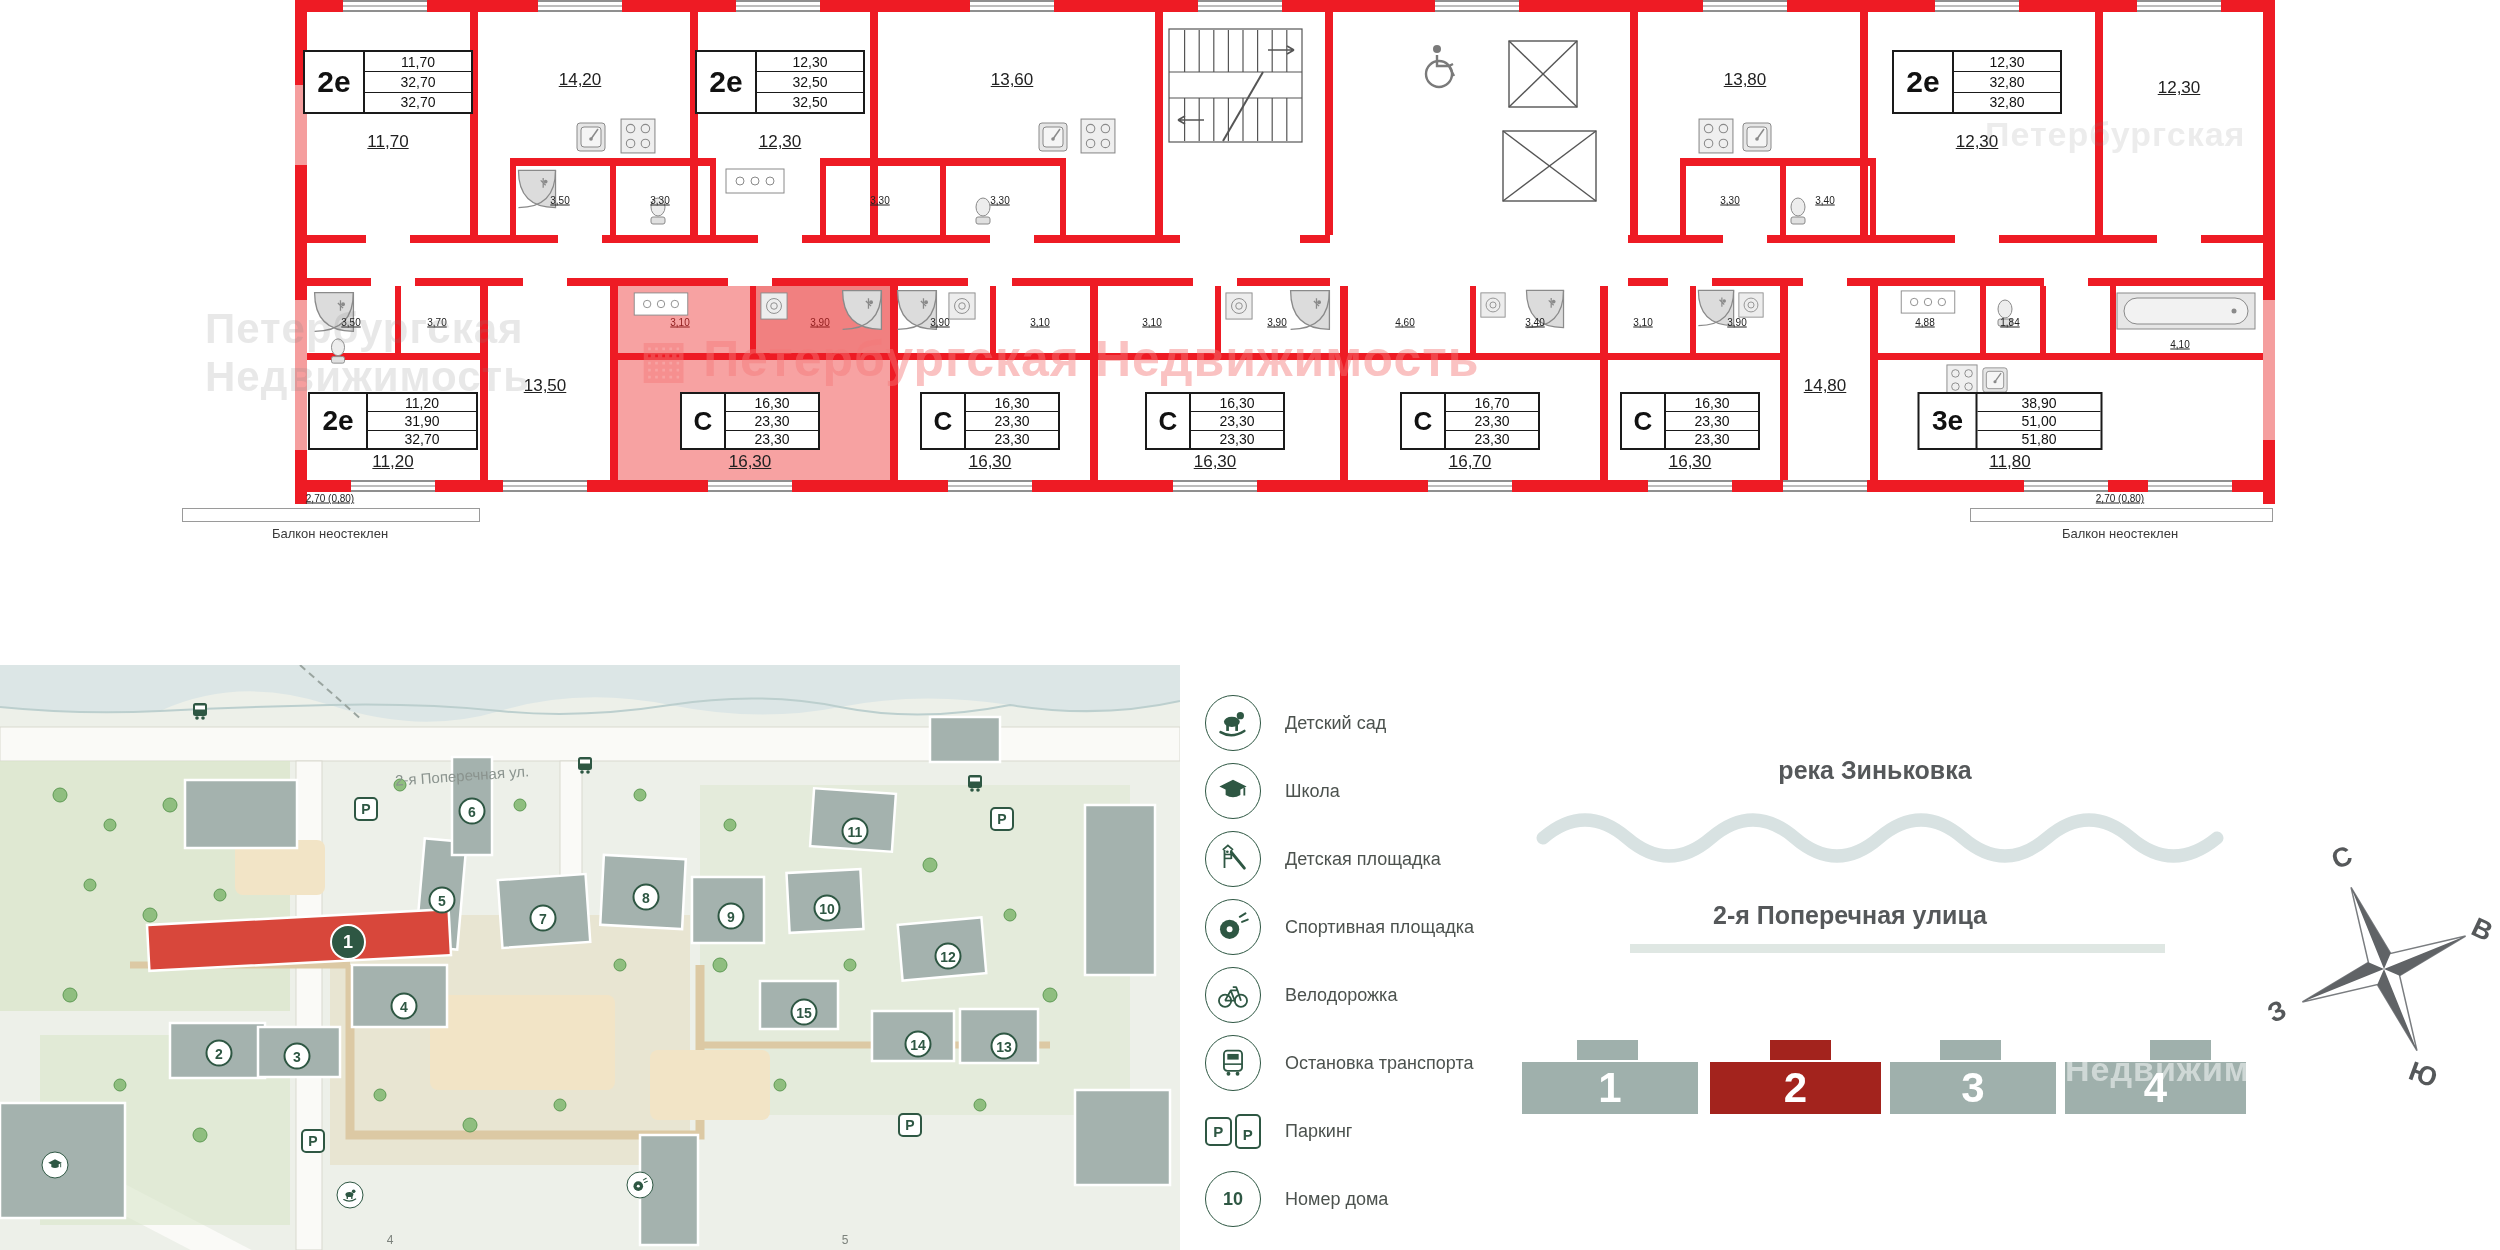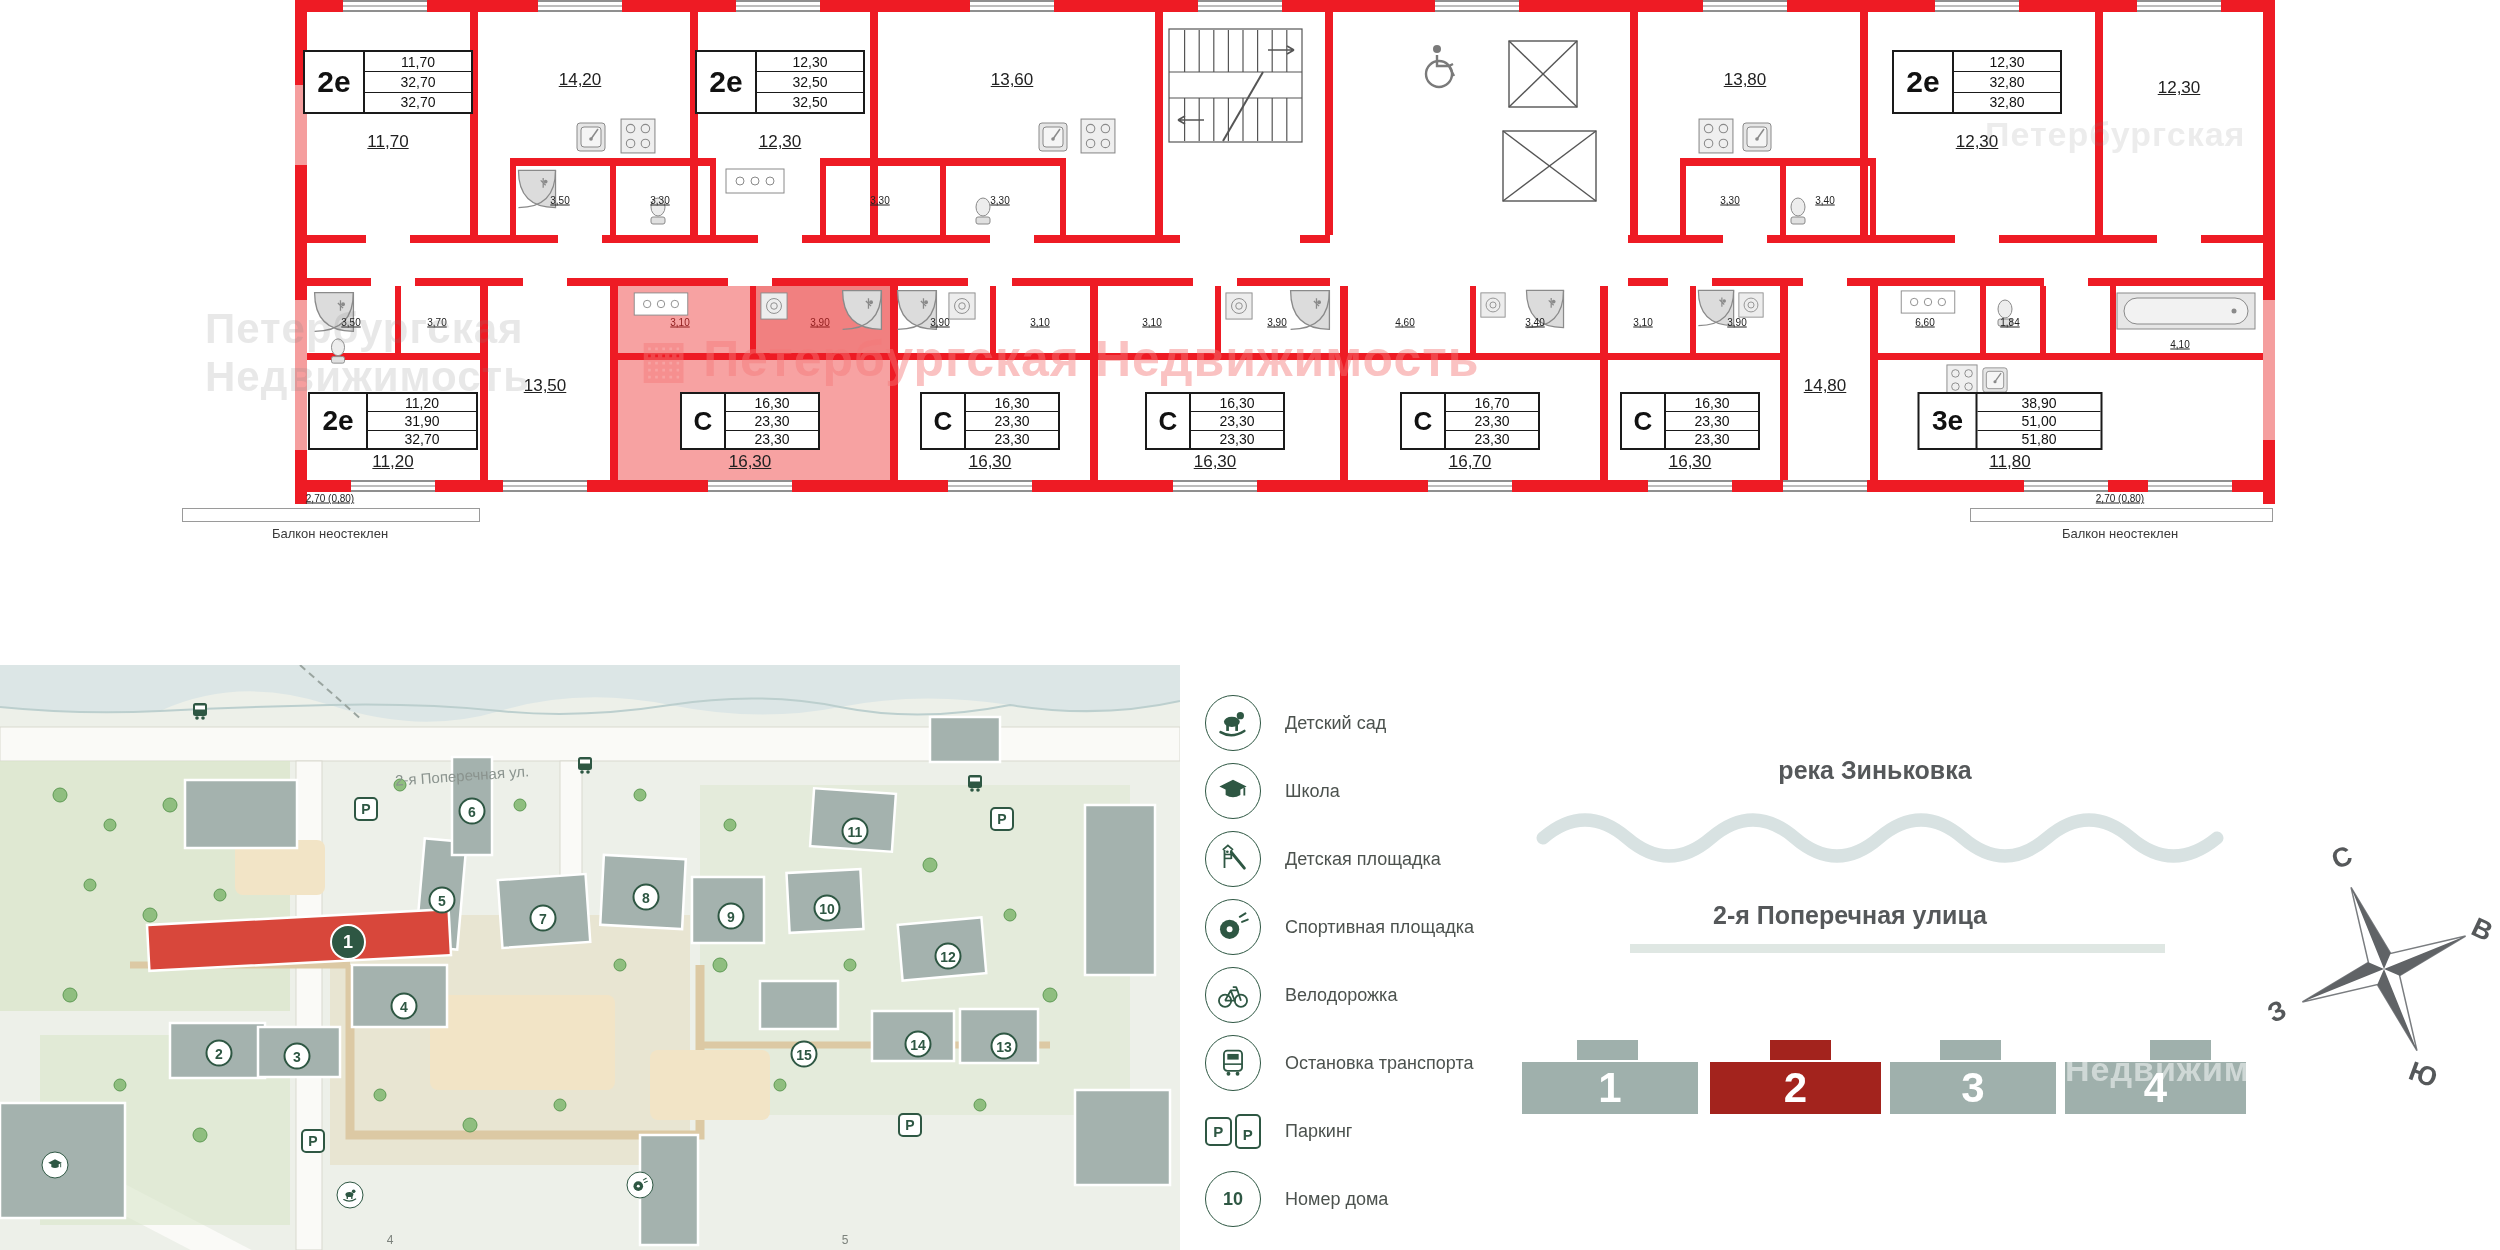--- a/index.html
+++ b/index.html
@@ -489,21 +489,21 @@
     <div class="rl s sel" style="left: 500px; top: 322px;">3,10</div>
     <div class="rl s sel" style="left: 640px; top: 322px;">3,90</div>
     <div class="rl s" style="left: 760px; top: 322px;">3,90</div>
     <div class="rl s" style="left: 860px; top: 322px;">3,10</div>
     <div class="rl s" style="left: 972px; top: 322px;">3,10</div>
     <div class="rl s" style="left: 1097px; top: 322px;">3,90</div>
     <div class="rl s" style="left: 1225px; top: 322px;">4,60</div>
     <div class="rl s" style="left: 1355px; top: 322px;">3,40</div>
     <div class="rl s" style="left: 1463px; top: 322px;">3,10</div>
     <div class="rl s" style="left: 1557px; top: 322px;">3,90</div>
-    <div class="rl s" style="left: 1745px; top: 322px;">6,60</div>
+    <div class="rl s" style="left: 1745px; top: 322px;">4,88</div>
     <div class="rl s" style="left: 1830px; top: 322px;">1,84</div>
     <div class="rl s" style="left: 2000px; top: 344px;">4,10</div>
     <div class="balc" style="left: 2px; top: 508px; width: 298px; height: 14px;"></div>
     <div class="balc" style="left: 1790px; top: 508px; width: 303px; height: 14px;"></div>
     <div class="rl s" style="left: 150px; top: 498px;">2,70 (0,80)</div>
     <div class="rl s" style="left: 1940px; top: 498px;">2,70 (0,80)</div>
     <div class="btxt" style="left: 150px; top: 526px;">Балкон неостеклен</div>
     <div class="btxt" style="left: 1940px; top: 526px;">Балкон неостеклен</div>
   </div>
 
@@ -615,21 +615,21 @@
       <div class="mk bld" style="left: 442px; top: 235px;">5</div>
       <div class="mk bld" style="left: 472px; top: 146px;">6</div>
       <div class="mk bld" style="left: 543px; top: 253px;">7</div>
       <div class="mk bld" style="left: 646px; top: 232px;">8</div>
       <div class="mk bld" style="left: 731px; top: 251px;">9</div>
       <div class="mk bld" style="left: 827px; top: 243px;">10</div>
       <div class="mk bld" style="left: 855px; top: 166px;">11</div>
       <div class="mk bld" style="left: 948px; top: 291px;">12</div>
       <div class="mk bld" style="left: 1004px; top: 381px;">13</div>
       <div class="mk bld" style="left: 918px; top: 379px;">14</div>
-      <div class="mk bld" style="left: 804px; top: 347px; margin-top: 42px;">15</div>
+      <div class="mk bld" style="left: 804px; top: 347px;">15</div>
       <div class="mk prk" style="left: 366px; top: 144px;">P</div>
       <div class="mk prk" style="left: 1002px; top: 154px;">P</div>
       <div class="mk prk" style="left: 313px; top: 476px;">P</div>
       <div class="mk prk" style="left: 910px; top: 460px;">P</div>
       <div class="mk" style="left: 200px; top: 46px;">
         <svg width="20" height="20" viewBox="0 0 20 20">
           <rect x="3" y="2" width="14" height="13" rx="2.5" fill="#2e5743"></rect>
           <rect x="5" y="4.5" width="10" height="4" fill="#fff"></rect>
           <circle cx="7" cy="17" r="1.8" fill="#2e5743"></circle>
           <circle cx="13" cy="17" r="1.8" fill="#2e5743"></circle>

